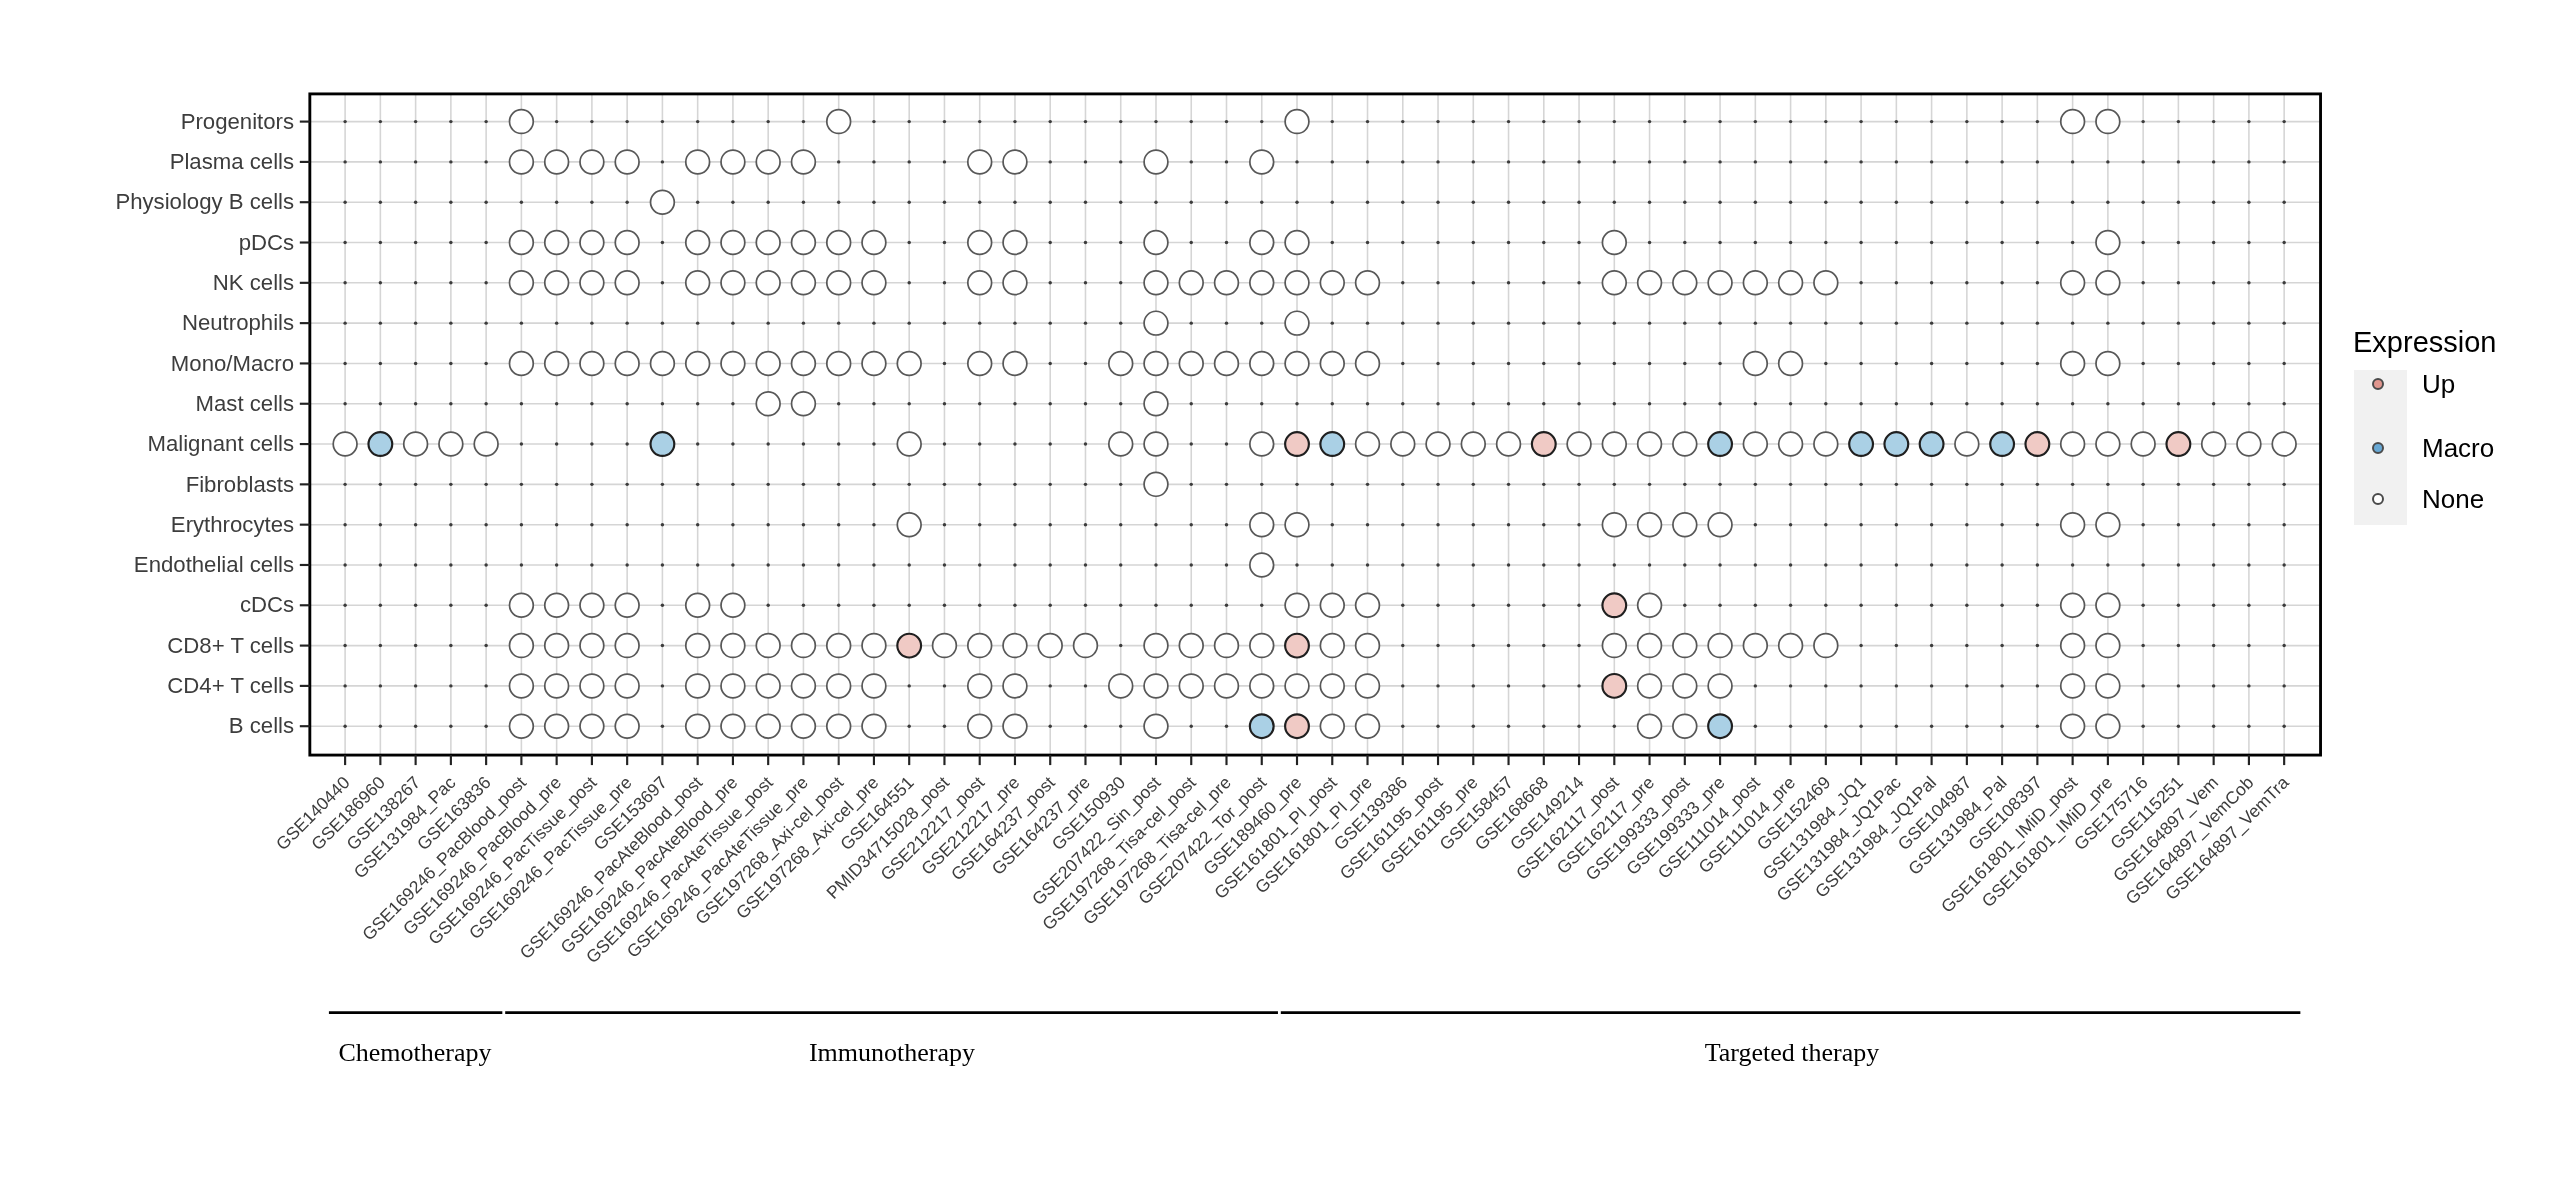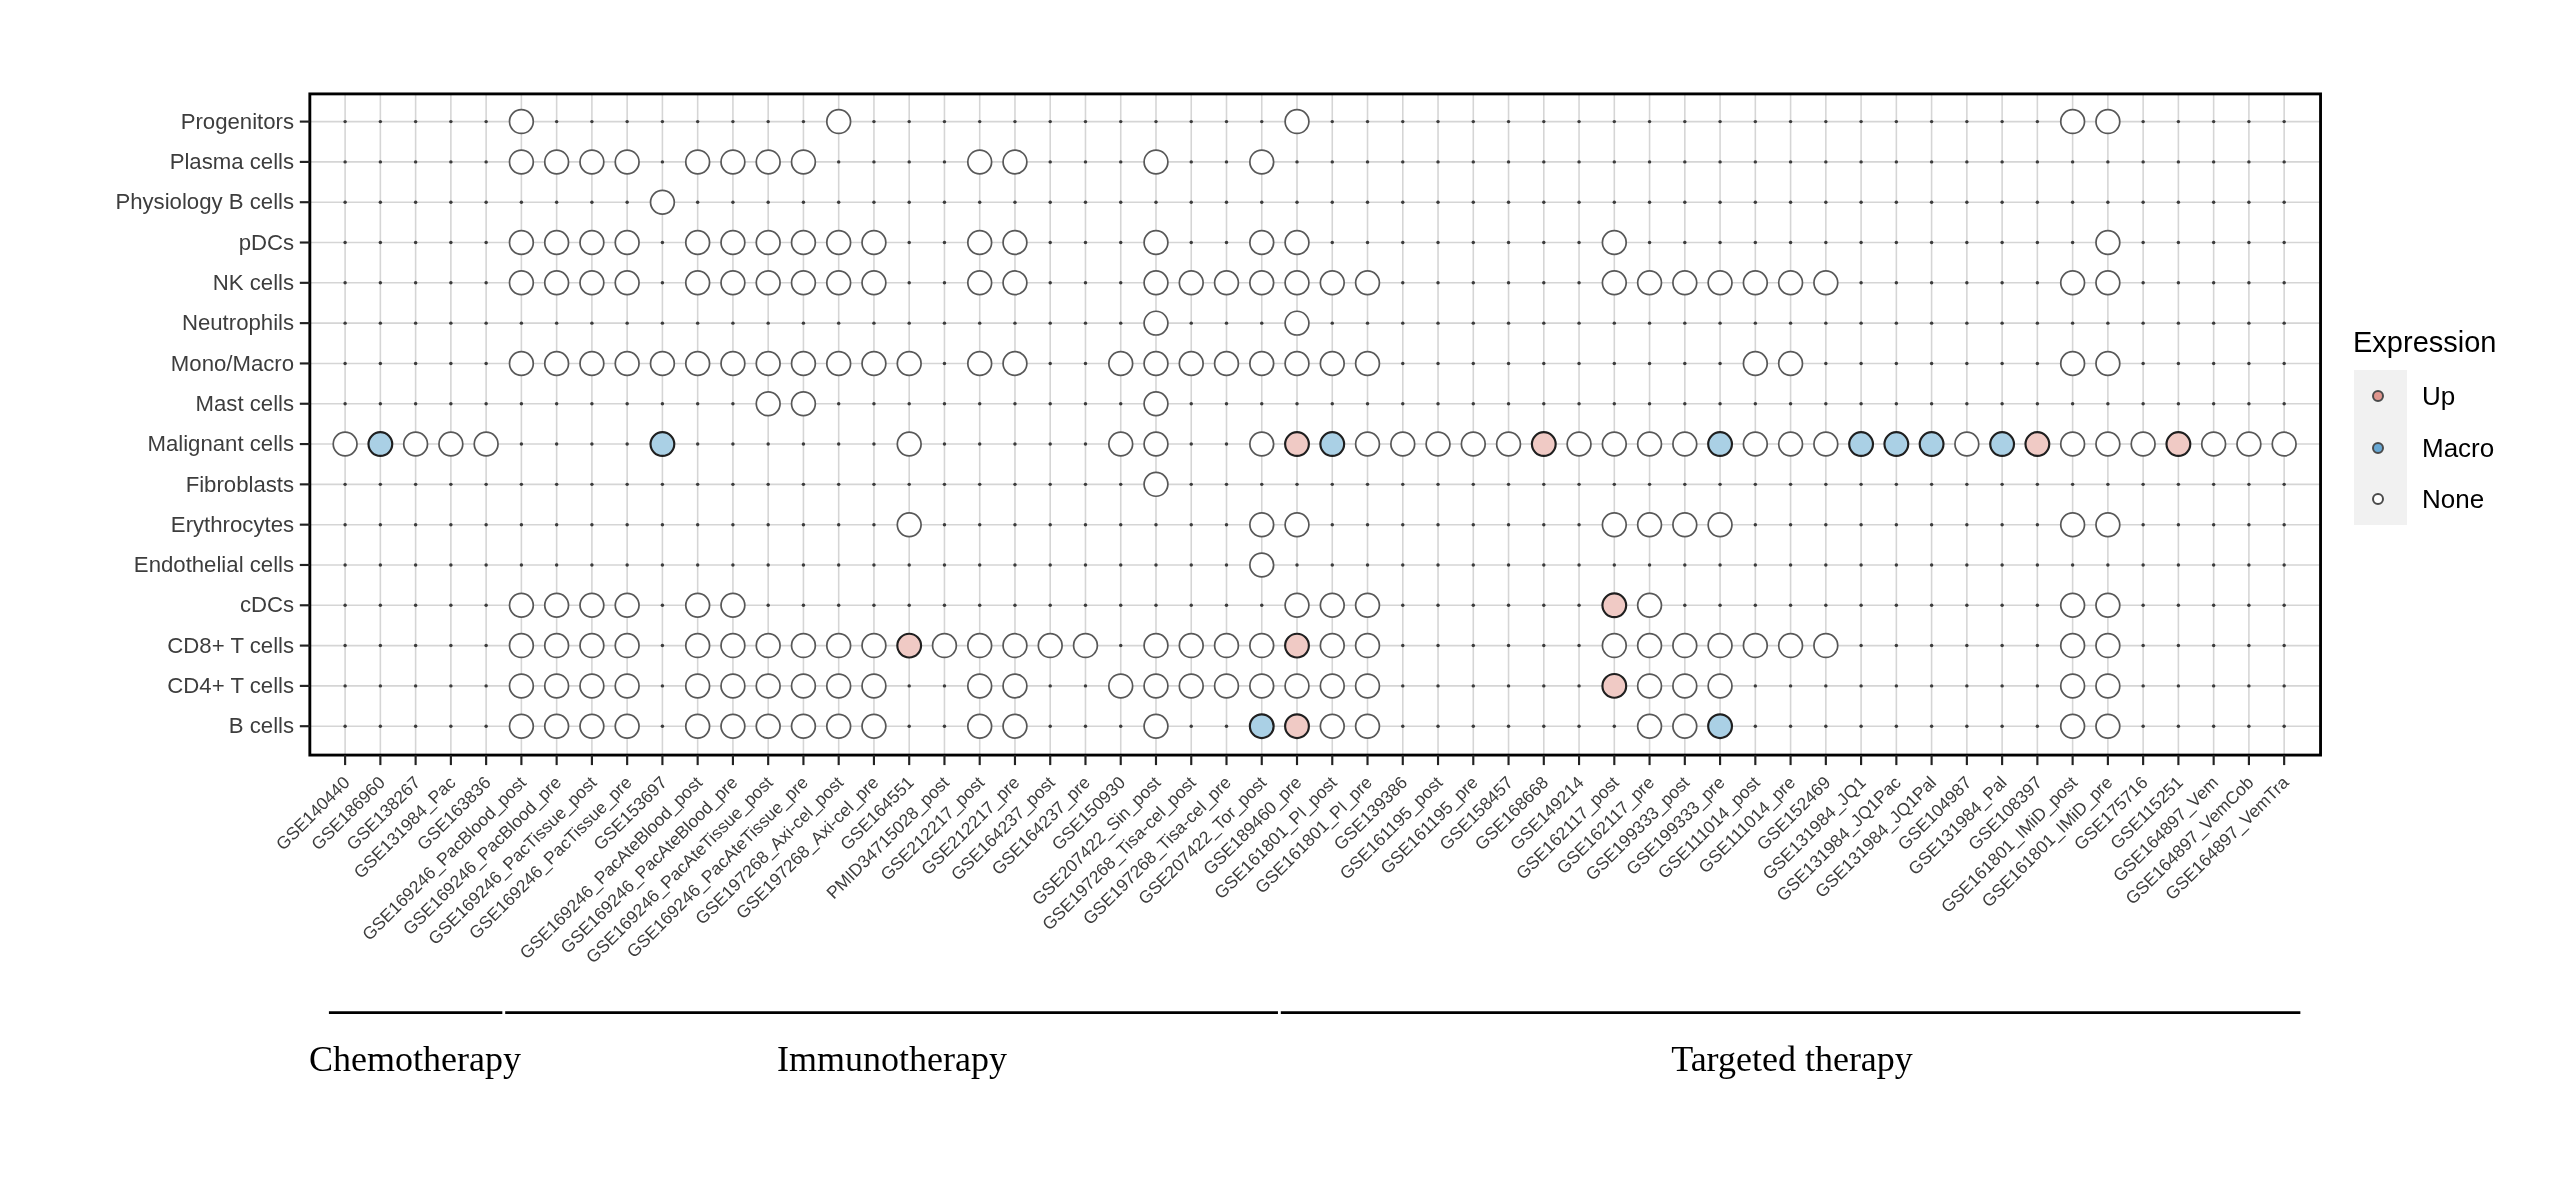--- a/index.html
+++ b/index.html
@@ -8,21 +8,21 @@
   #plot-svg{position:absolute;left:0;top:0;}
   .page-title{position:absolute;left:313px;top:36px;font-size:33px;color:#1a1a1a;letter-spacing:0.4px;}
   .legend{position:absolute;left:2353px;top:326px;width:215px;}
   .legend-title{font-size:29px;color:#000000;margin-bottom:15.7px;}
   .legend-keybox{position:absolute;left:1.4px;top:44px;width:53px;height:155px;background:#F1F1F1;}
   .legend-item{position:absolute;left:0;height:52px;display:flex;align-items:center;}
   .legend-dot{position:absolute;left:19.3px;width:12px;height:12px;border-radius:50%;
               border:2.1px solid #4a4a4a;box-sizing:border-box;}
   .legend-label{position:absolute;left:69px;font-size:26px;color:#000000;}
   .cat-label{position:absolute;transform:translateX(-50%);font-family:"Liberation Serif",serif;
-             font-size:36px;color:#000000;white-space:nowrap;}
+             font-size:26px;color:#000000;white-space:nowrap;}
 </style>
 </head>
 <body>
 
 <div id="stage">
 
   <svg id="plot-svg" width="2576" height="1181" viewBox="0 0 3600 1650">
       <line x1="482.3" x2="482.3" y1="131" y2="1055" stroke="#D5D5D5" stroke-width="2.2"></line>
       <line x1="531.57" x2="531.57" y1="131" y2="1055" stroke="#D5D5D5" stroke-width="2.2"></line>
       <line x1="580.84" x2="580.84" y1="131" y2="1055" stroke="#D5D5D5" stroke-width="2.2"></line>
@@ -1375,21 +1375,21 @@
       <text transform="translate(3200.1500000000005,1095) rotate(-45)" text-anchor="end" font-size="24.5" fill="#3d3d3d" font-family="&quot;Liberation Sans&quot;,sans-serif">GSE164897_VemTra</text>
       <line x1="459.665" x2="702.015" y1="1415" y2="1415" stroke="#000" stroke-width="4"></line>
       <line x1="706.0150000000001" x2="1785.955" y1="1415" y2="1415" stroke="#000" stroke-width="4"></line>
       <line x1="1789.9550000000002" x2="3214.7850000000008" y1="1415" y2="1415" stroke="#000" stroke-width="4"></line>
     </svg>
 
 
   <div class="legend">
     <div class="legend-title">Expression</div>
     <div class="legend-keybox"></div>
-    <div class="legend-item" style="top:44px;width:215px;">
+    <div class="legend-item" style="top:32px;width:215px;">
       <span class="legend-dot" style="background: rgb(224, 150, 142);"></span>
       <span class="legend-label">Up</span>
     </div>
     <div class="legend-item" style="top:96px;width:215px;">
       <span class="legend-dot" style="background: rgb(104, 168, 212);"></span>
       <span class="legend-label">Macro</span>
     </div>
     <div class="legend-item" style="top:147px;width:215px;">
       <span class="legend-dot" style="background: rgb(255, 255, 255);"></span>
       <span class="legend-label">None</span>

